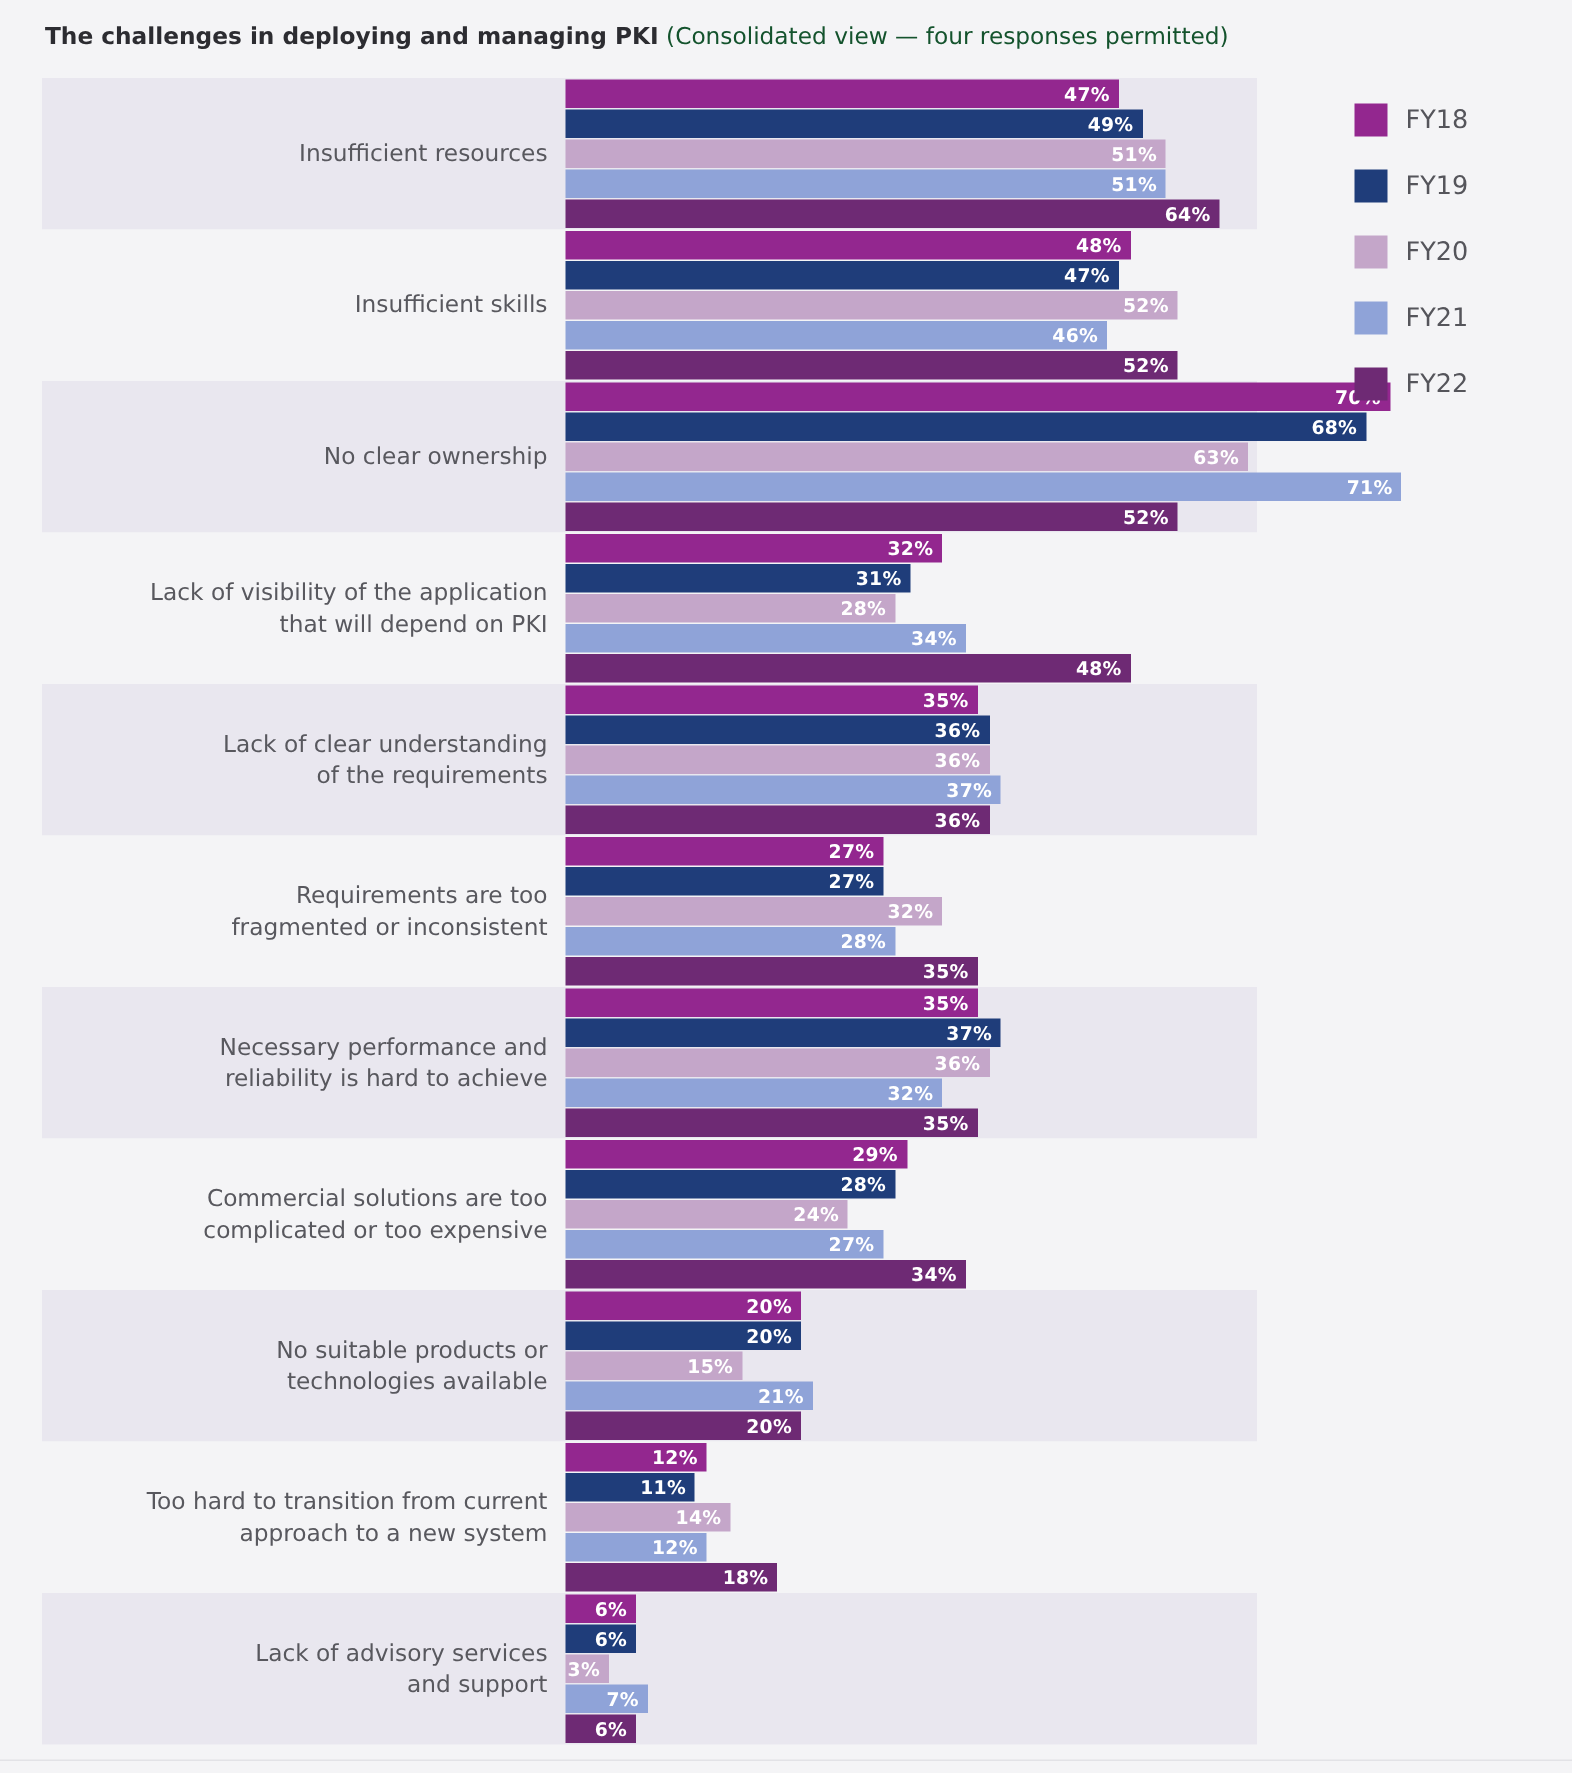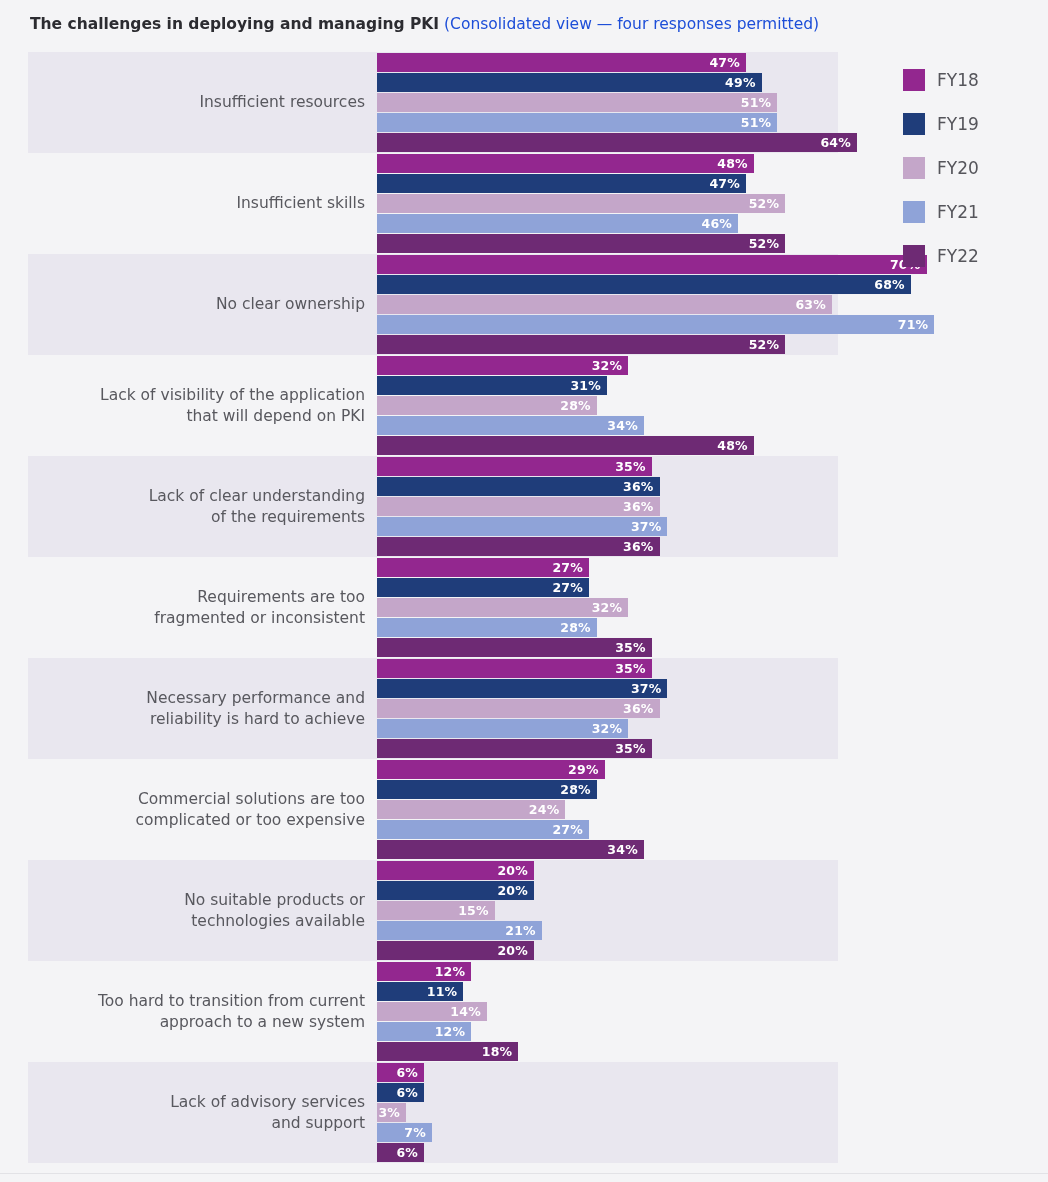--- a/index.html
+++ b/index.html
@@ -11,21 +11,21 @@
     overflow:hidden;
   }
   .page{position:relative;width:1048px;height:1182px;}
 
   
   .title-bar{
     position:absolute;left:30px;top:14px;right:10px;
     font-size:15.5px;line-height:20px;white-space:nowrap;
   }
   .title-strong{font-weight:bold;color:#2c2c31;}
-  .title-sub{font-weight:normal;color:#1d4ed8;}
+  .title-sub{font-weight:normal;color:#14532d;}
 
   
   .chart{
     position:absolute;left:28px;top:52px;width:810px;
   }
   .row{
     position:relative;
     display:flex;
     align-items:center;
     height:101px;
@@ -107,21 +107,21 @@
           </div>
           <div class="bar" style="background: rgb(31, 61, 122); width: 384.65px; top: 20.8px;">
             <span class="bar-val">49%</span>
           </div>
           <div class="bar" style="background: rgb(196, 166, 201); width: 400.35px; top: 40.8px;">
             <span class="bar-val">51%</span>
           </div>
           <div class="bar" style="background: rgb(143, 163, 216); width: 400.35px; top: 60.8px;">
             <span class="bar-val">51%</span>
           </div>
-          <div class="bar" style="background: rgb(110, 42, 116); width: 480px; top: 80.8px;">
+          <div class="bar" style="background: rgb(110, 42, 116); width: 436px; top: 80.8px;">
             <span class="bar-val">64%</span>
           </div>
         </div>
       </div>
       <div class="row band-b">
         <div class="cat-label">Insufficient skills</div>
         <div class="bars">
           <div class="bar" style="background: rgb(147, 39, 143); width: 376.8px; top: 0.8px;">
             <span class="bar-val">48%</span>
           </div>

